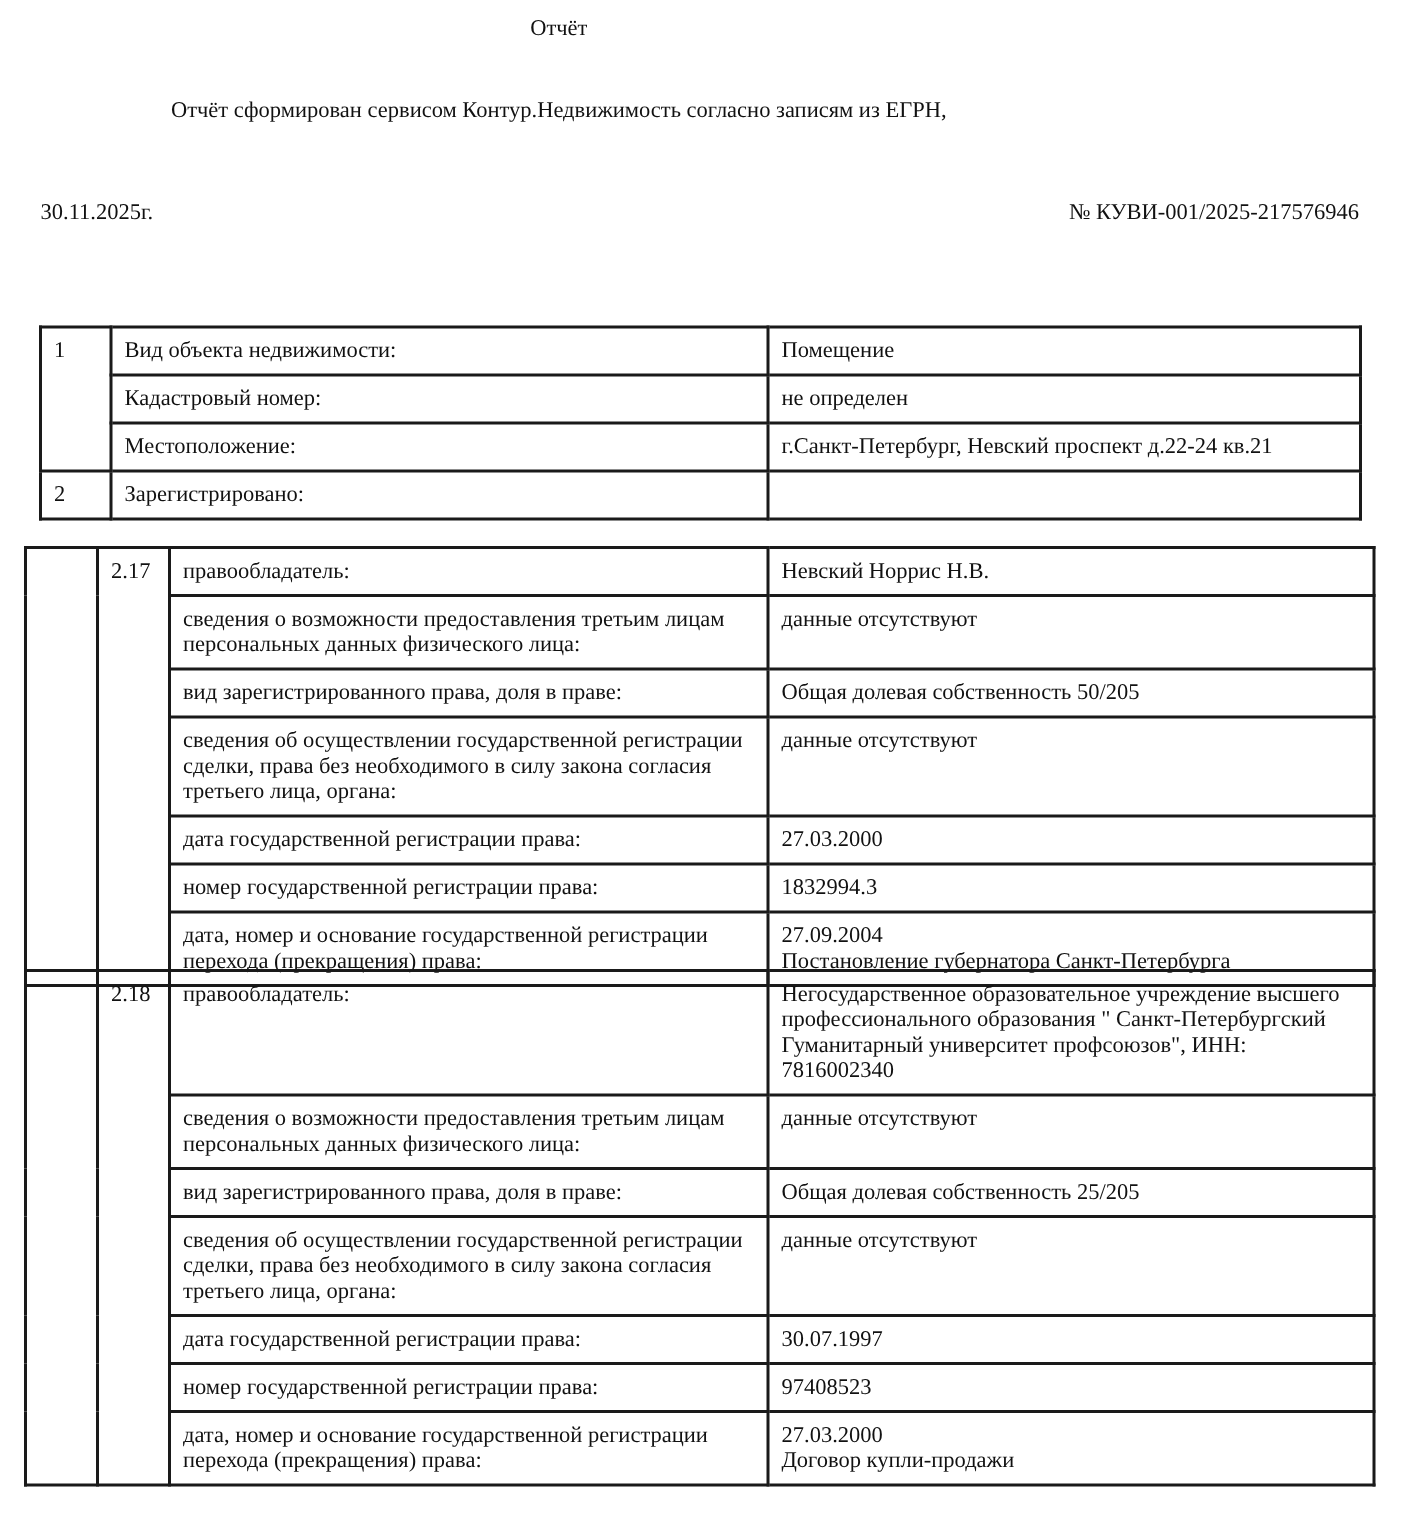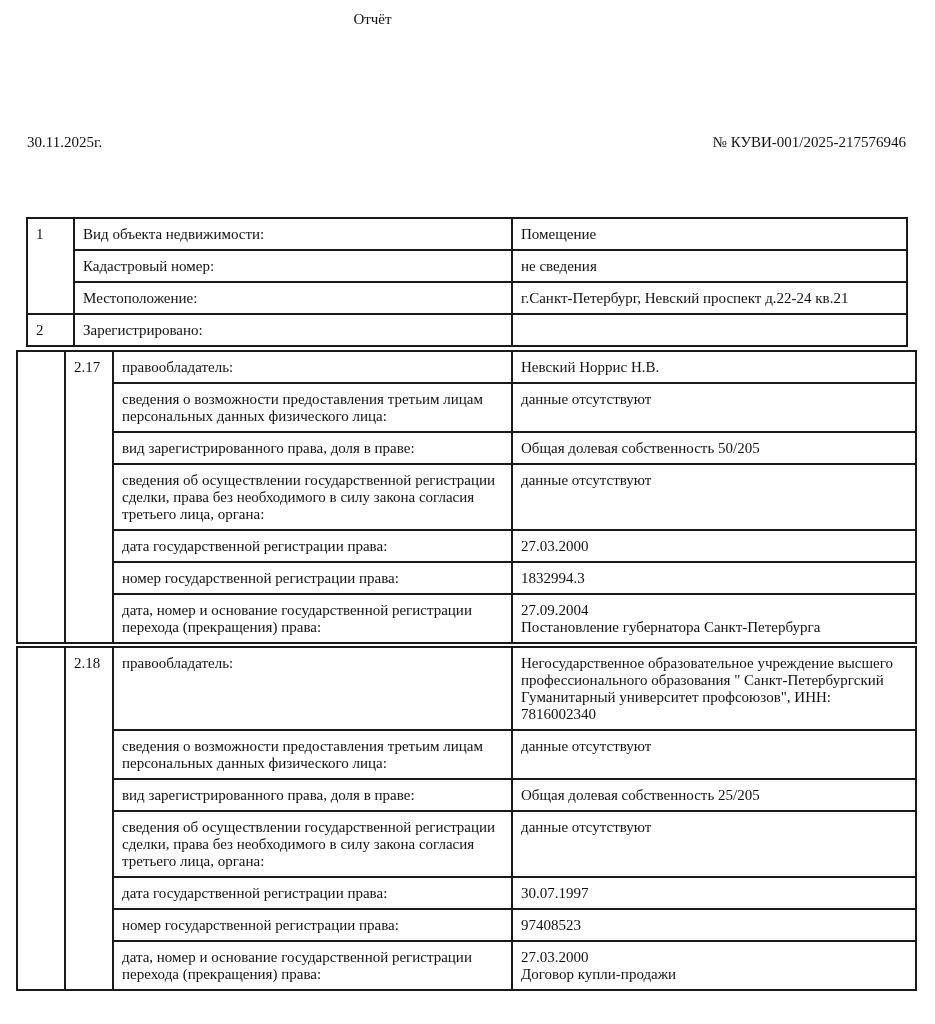--- a/index.html
+++ b/index.html
@@ -13,54 +13,55 @@
   .notice { top: 66px; }
   .meta-date { position: absolute; left: 27px; top: 134px; }
   .meta-number { position: absolute; right: 29px; top: 134px; }
 
   table { border-collapse: collapse; position: absolute; table-layout: fixed; }
   td { border: 2px solid #1a1a1a; vertical-align: top; padding: 7px 8px 6px 8px; line-height: 17px; }
 
   #main-table { left: 26px; top: 217px; width: 880px; }
   #main-table td { height: 17px; }
   .sub-table { left: 16px; width: 899px; }
-  #sub-217 { top: 350px; }
+  #sub-217 { top: 364px; }
   #sub-218 { top: 646px; }
   .sub-table td.empty-col { border-bottom: 2px solid #1a1a1a; }
   .num { padding-left: 8px; }
   .multiline { white-space: pre-line; }
 </style>
 </head>
 <body>
 
 <div class="header title">
   <div>Отчёт</div>
 </div>
 
 <div class="header notice">
+  <div>Отчёт сформирован сервисом Контур.Недвижимость согласно записям из ЕГРН,</div>
 </div>
 
 <div class="meta-date">30.11.2025г.</div>
 <div class="meta-number">№ КУВИ-001/2025-217576946</div>
 
 <table id="main-table">
   <colgroup>
       <col style="width:47px">
       <col style="width:438px">
       <col style="width:395px">
     </colgroup>
   <tbody>
       <tr>
     <td rowspan="3" class="num">1</td>
     <td>Вид объекта недвижимости:</td>
     <td>Помещение</td>
   </tr>
   <tr>
     <td>Кадастровый номер:</td>
-    <td>не сведения</td>
+    <td>не определен</td>
   </tr>
   <tr>
     <td>Местоположение:</td>
     <td>г.Санкт-Петербург, Невский проспект д.22-24 кв.21</td>
   </tr>
   <tr>
     <td class="num">2</td>
     <td>Зарегистрировано:</td>
     <td></td>
   </tr>

